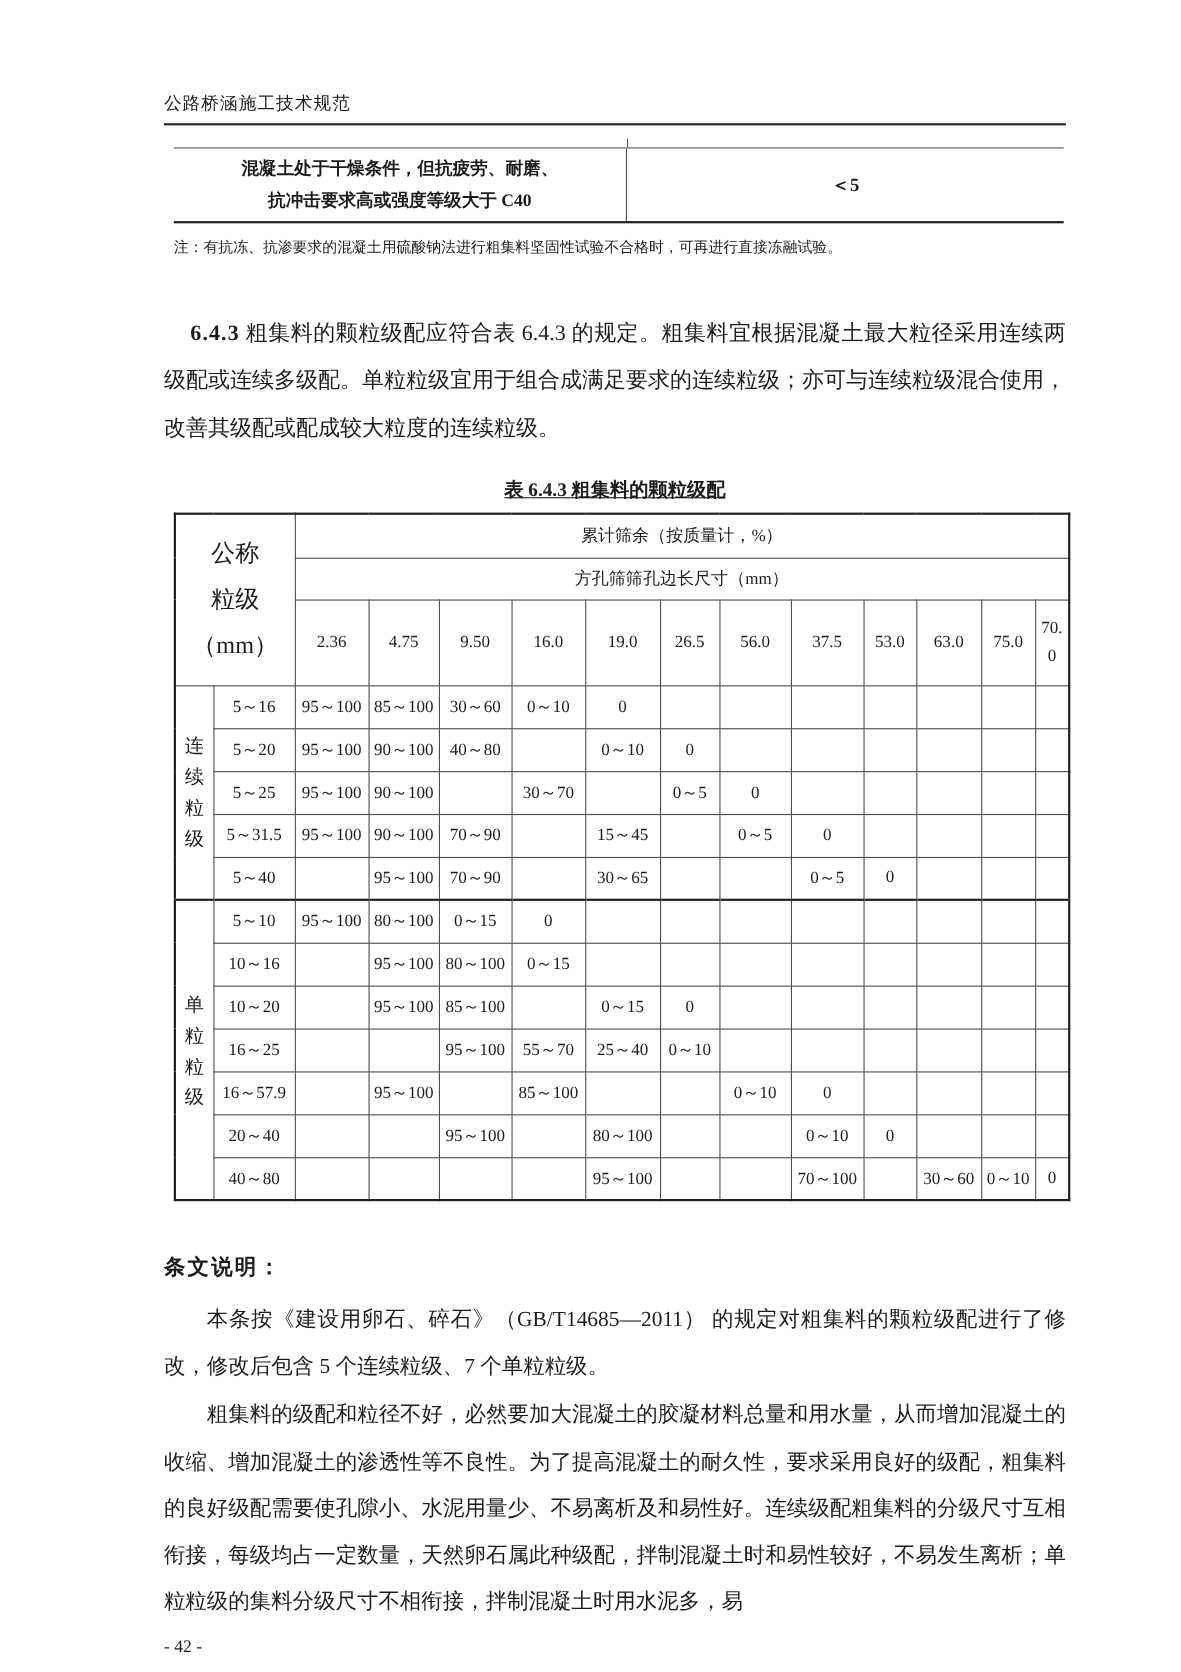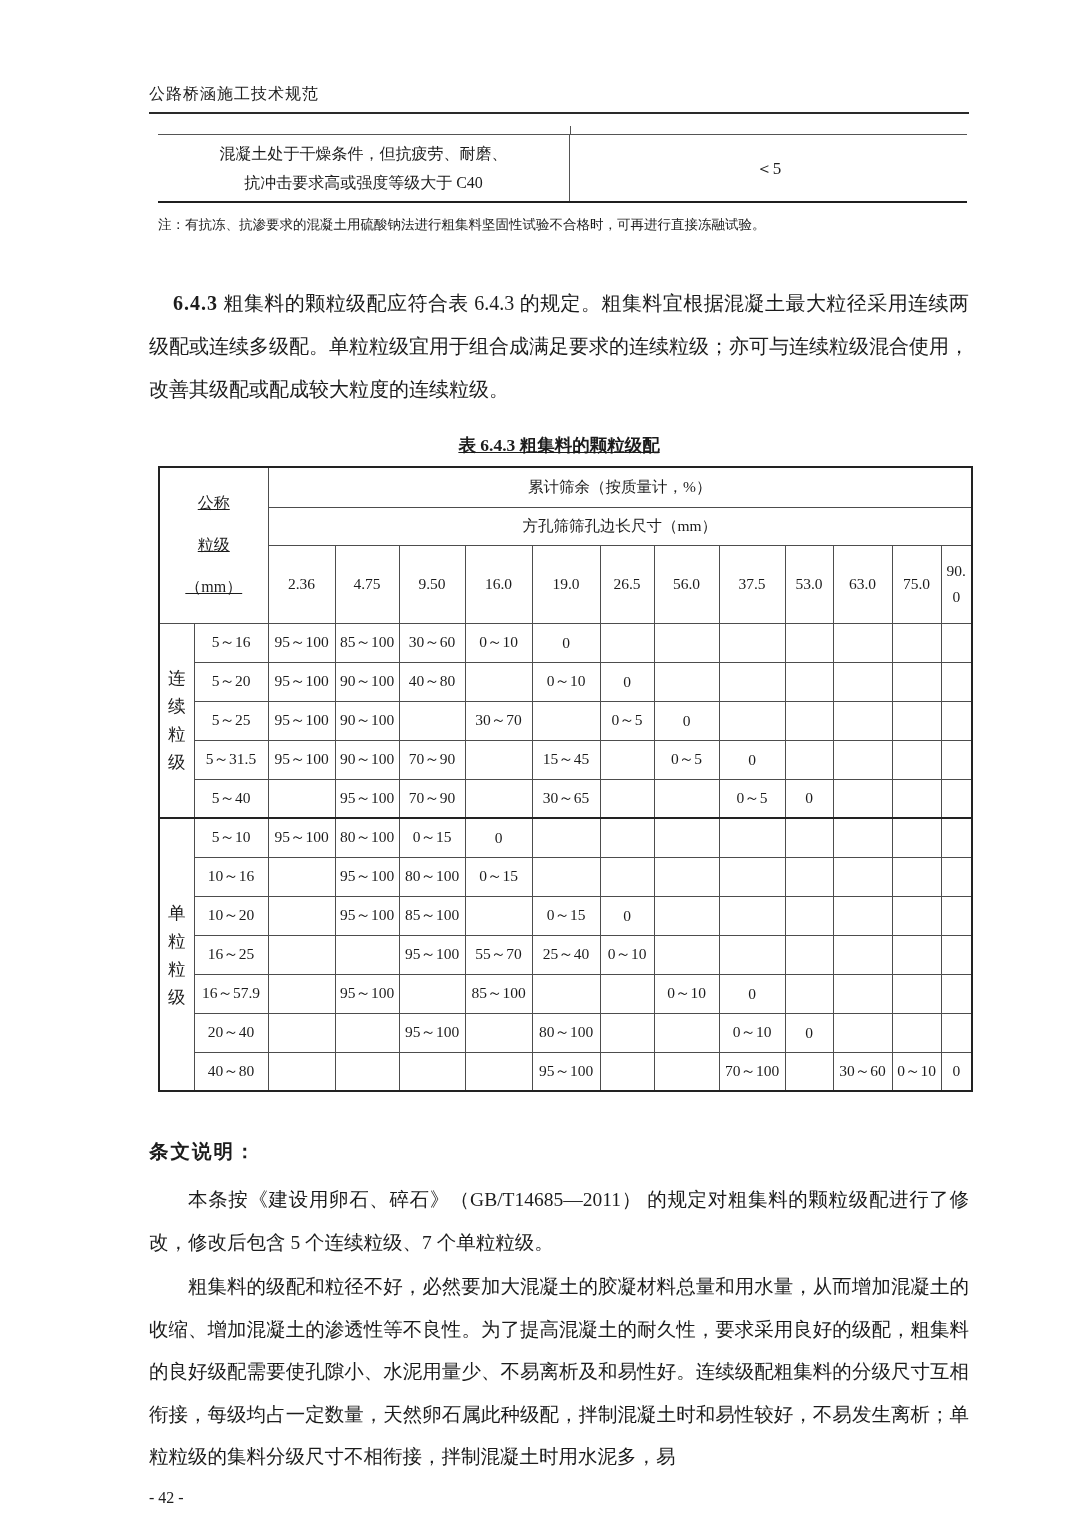--- a/index.html
+++ b/index.html
@@ -8,21 +8,21 @@
     position:relative; width:1074px; height:1520px; background:#ffffff;
     font-family:"Liberation Serif","DejaVu Serif",serif; color:#1c1c1c;
     overflow:hidden; margin:0 auto;
   }
   .content { position:absolute; left:128px; top:0; width:820px;margin-left:21px; }
 
   
   .running-head { margin-top:84px; font-size:16px; letter-spacing:1px; padding-bottom:7px; border-bottom:2px solid #2a2a2a; }
 
   
-  .top-table { margin-left:9px; width:809px; margin-top:12px; }
+  .top-table { margin-left:9px; width:809px; margin-top:12px;font-weight:bold; }
   .top-table .sliver { height:8px; position:relative; }
   .top-table .sliver .vline { position:absolute; left:412px; top:0; height:8px; border-left:1px solid #555; }
   .top-table .row { display:flex; border-top:1px solid #555; border-bottom:2px solid #1f1f1f; height:69px; }
   .top-table .cell-l { width:412px; border-right:1px solid #555; display:flex; flex-direction:column; justify-content:center; align-items:center; font-size:16px; line-height:29px; }
   .top-table .cell-r { width:397px; display:flex; align-items:center; justify-content:center; font-size:17px; }
 
   .note { margin-left:9px; margin-top:13px; font-size:13.5px; }
 
   .clause { margin-top:48px; font-size:20px; line-height:43px; text-align:justify; text-indent:24px; }
   .clause b { letter-spacing:1px; }
@@ -30,21 +30,21 @@
   .table-title { margin-top:22px; text-align:center; font-size:17.5px; font-weight:bold;text-decoration:underline; }
 
   
   table.gtable { margin-left:9px; margin-top:9px; border-collapse:collapse; table-layout:fixed; width:813px; }
   table.gtable th, table.gtable td { border:1px solid #4d4d4d; font-weight:normal; text-align:center; vertical-align:middle; font-size:15.5px; padding:0; overflow:hidden; }
   table.gtable { border:2px solid #222; }
   .hrow1 th { height:40px; font-size:16px; }
   .hrow2 th { height:38px; font-size:16px; }
   .hrow3 th { height:78px; font-size:16px; }
   .hrow3 th:last-child { word-break:break-all; line-height:26px; padding:0 2px; }
-  th.col-label div { line-height:42px; font-size:16px;text-decoration:underline; }
+  th.col-label div { line-height:42px; font-size:22px; }
   .hrow3 th { border-bottom:2px solid #222; }
   tbody td { height:39px; }
   td.group-cell { border-bottom:2px solid #222; }
   td.group-cell { vertical-align:middle; }
   td.group-cell div { line-height:28px; font-size:17.5px; }
   tr.section-start td { border-top:2px solid #222; }
   td.size-cell { font-size:15.5px; }
 
   
   .commentary { }
@@ -115,21 +115,21 @@
           <th>4.75</th>
           <th>9.50</th>
           <th>16.0</th>
           <th>19.0</th>
           <th>26.5</th>
           <th>56.0</th>
           <th>37.5</th>
           <th>53.0</th>
           <th>63.0</th>
           <th>75.0</th>
-          <th>90.0</th>
+          <th>70.0</th>
         </tr>
       </thead>
       <tbody>
           <tr>
             <td class="group-cell" rowspan="5">
               <div>连</div>
               <div>续</div>
               <div>粒</div>
               <div>级</div>
             </td>

